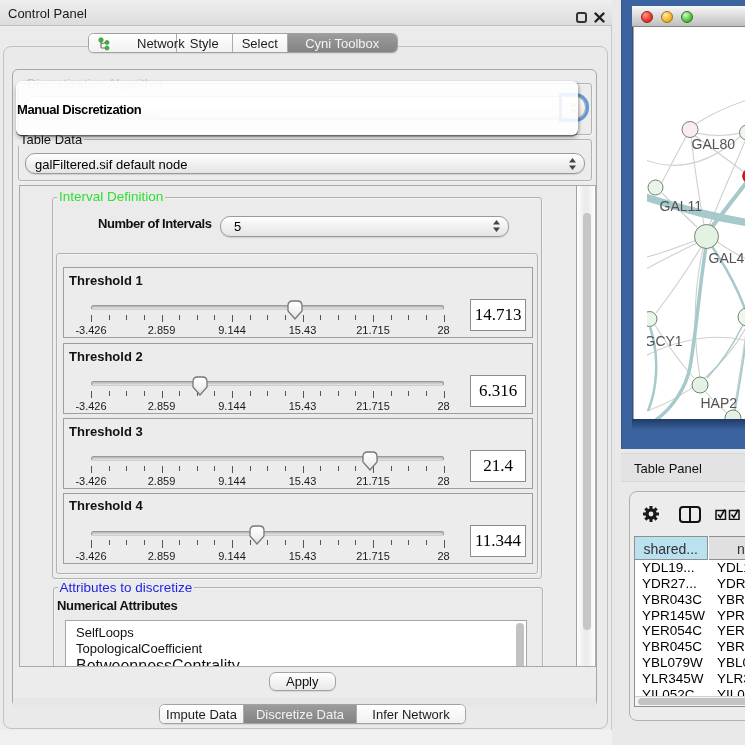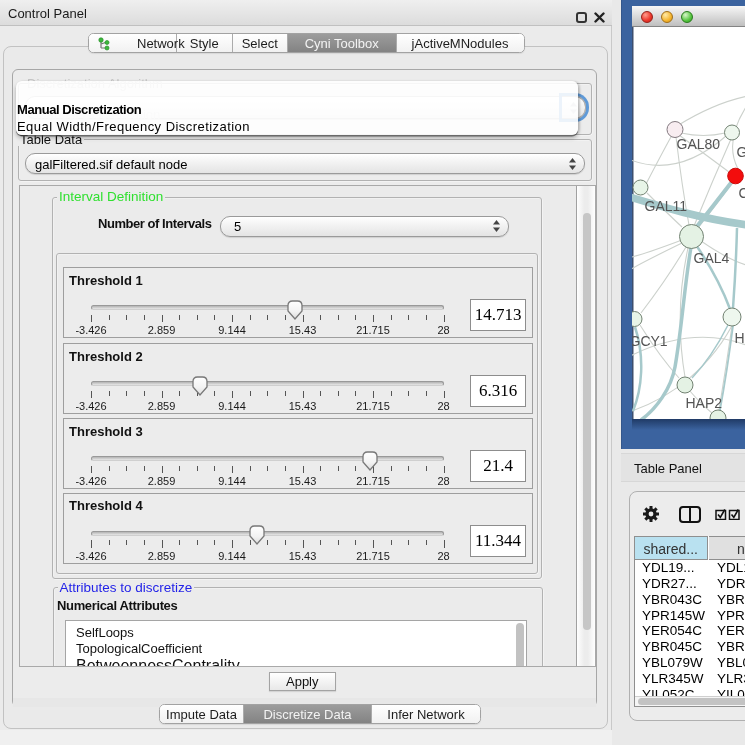--- a/index.html
+++ b/index.html
@@ -255,54 +255,52 @@
     <div class="gblab" style="left:37.5px;top:395px;color:#2323e8;background:#ebebeb;font-size:13.5px;">Attributes to discretize</div>
     <div class="abs" style="left:37px;top:412px;font-size:13px;font-weight:bold;letter-spacing:-0.35px;color:#111;">Numerical Attributes</div>
     <div class="abs" style="left:45px;top:434px;width:462px;height:60px;background:#fff;border:1px solid #a5a5a5;border-bottom:none;">
       <div style="position:absolute;left:10px;top:4px;font-size:13px;color:#111;">SelfLoops</div>
       <div style="position:absolute;left:10px;top:20px;font-size:13px;color:#111;">TopologicalCoefficient</div>
       <div style="position:absolute;left:10px;top:36px;font-size:16px;color:#111;">BetweennessCentrality</div>
       <div style="position:absolute;right:2px;top:2px;width:8.5px;height:70px;background:#c2c2c2;border-radius:4px;"></div>
     </div>
   </div>
 
-  <div class="abs" style="left:269px;top:671.5px;width:66.5px;height:19.5px;border:1px solid #a3a3a3;border-radius:0;background:linear-gradient(#ffffff,#e8e8e8);box-shadow:0 1px 1px rgba(0,0,0,.1);text-align:center;font-size:13px;line-height:18.5px;color:#111;">Apply</div>
+  <div class="abs" style="left:269px;top:671.5px;width:66.5px;height:19.5px;border:1px solid #a3a3a3;border-radius:7px;background:linear-gradient(#ffffff,#e8e8e8);box-shadow:0 1px 1px rgba(0,0,0,.1);text-align:center;font-size:13px;line-height:18.5px;color:#111;">Apply</div>
 
   <div class="seg" style="left:159px;top:703.5px;height:20px;">
     <div style="width:84px;">Impute Data</div>
-    <div style="width:128px;" class="sel">Discretize Data</div>
+    <div style="width:113px;" class="sel">Discretize Data</div>
     <div style="width:108px;">Infer Network</div>
   </div>
 
   <div class="seg" style="left:88px;top:32.5px;height:20.5px;">
     <div style="width:88px;position:relative;">
       <svg style="position:absolute;left:8px;top:3px;" width="14" height="14" viewBox="0 0 14 14">
         <path d="M4,3 L4,11 M4,7 L10,5 M4,11 L10,11" stroke="#777" stroke-width="1.2" fill="none"></path>
         <circle cx="4" cy="3" r="2.2" fill="#3db83d" stroke="#2a8f2a" stroke-width=".7"></circle>
         <circle cx="10" cy="5.5" r="2" fill="#3db83d" stroke="#2a8f2a" stroke-width=".7"></circle>
         <circle cx="10" cy="11" r="2" fill="#3db83d" stroke="#2a8f2a" stroke-width=".7"></circle>
       </svg>
       <span style="margin-left:18px;padding-left:30px;">Network</span>
     </div>
     <div style="width:55.5px;">Style</div>
     <div style="width:55.5px;">Select</div>
     <div style="width:108.5px;" class="sel">Cyni Toolbox</div>
-    <div style="width:127px;">jActiveMNodules</div>
   </div>
 
   <div class="abs" style="left:15.5px;top:80.5px;width:562.5px;height:54px;background:rgba(255,255,255,.88);border-radius:6px;box-shadow:0 1.5px 0 rgba(75,75,75,.7), 0 3px 4px rgba(0,0,0,.28), 1.5px 0 2px rgba(0,0,0,.12);"></div>
   <div class="abs" style="left:17px;top:102px;font-size:13px;font-weight:bold;letter-spacing:-0.45px;color:#000;">Manual Discretization</div>
-  <div class="abs" style="left:17px;top:118.5px;font-size:13px;letter-spacing:0.45px;color:#000;">Equal Width/Frequency Discretization</div>
 
   <div class="abs" style="left:620.5px;top:0;width:124.5px;height:449px;background:#3b639f;border-left:1px solid #34578c;"></div>
   <div class="abs" style="left:631.5px;top:5.5px;width:113.5px;height:21.5px;background:linear-gradient(#f7f7f7,#bfbfbf);border-bottom:1px solid #848484;"></div>
   <div class="abs" style="left:641px;top:10.5px;width:12px;height:12px;border-radius:50%;background:radial-gradient(circle at 35% 30%, #ff9d8d, #ee3b2f 55%, #c21d12);border:0.5px solid #952019;"></div>
   <div class="abs" style="left:661px;top:10.5px;width:12px;height:12px;border-radius:50%;background:radial-gradient(circle at 35% 30%, #ffeaa8, #f5b42c 60%, #cd8d15);border:0.5px solid #a06e18;"></div>
   <div class="abs" style="left:681px;top:10.5px;width:12px;height:12px;border-radius:50%;background:radial-gradient(circle at 35% 30%, #d9f6ca, #55c43e 60%, #2e9b24);border:0.5px solid #287a1c;"></div>
-  <div class="abs" style="left:631.5px;top:27px;width:113.5px;height:392px;background:#ffffff;overflow:hidden;box-shadow:inset 1.5px 0 0 #3d4f6e;">
+  <div class="abs" style="left:631.5px;top:27px;width:113.5px;height:392px;background:#ffffff;overflow:hidden;box-shadow:inset 1.5px 0 0 #3d4f6e;padding-left:15px;">
     <svg width="114" height="392" viewBox="0 0 114 392">
       <g fill="none" stroke="#ccd1cc" stroke-width="1.1">
         <path d="M45,99 Q82,76 116,69"></path>
         <path d="M49,106 Q72,111 93,106"></path>
         <path d="M47,108 Q70,125 97,145"></path>
         <path d="M44,110 Q50,160 57,198"></path>
         <path d="M14,157 Q28,130 40,108"></path>
         <path d="M-4,132 Q45,152 94,109"></path>
         <path d="M15,166 Q35,186 50,200"></path>
         <path d="M62,199 Q80,155 99,112"></path>

